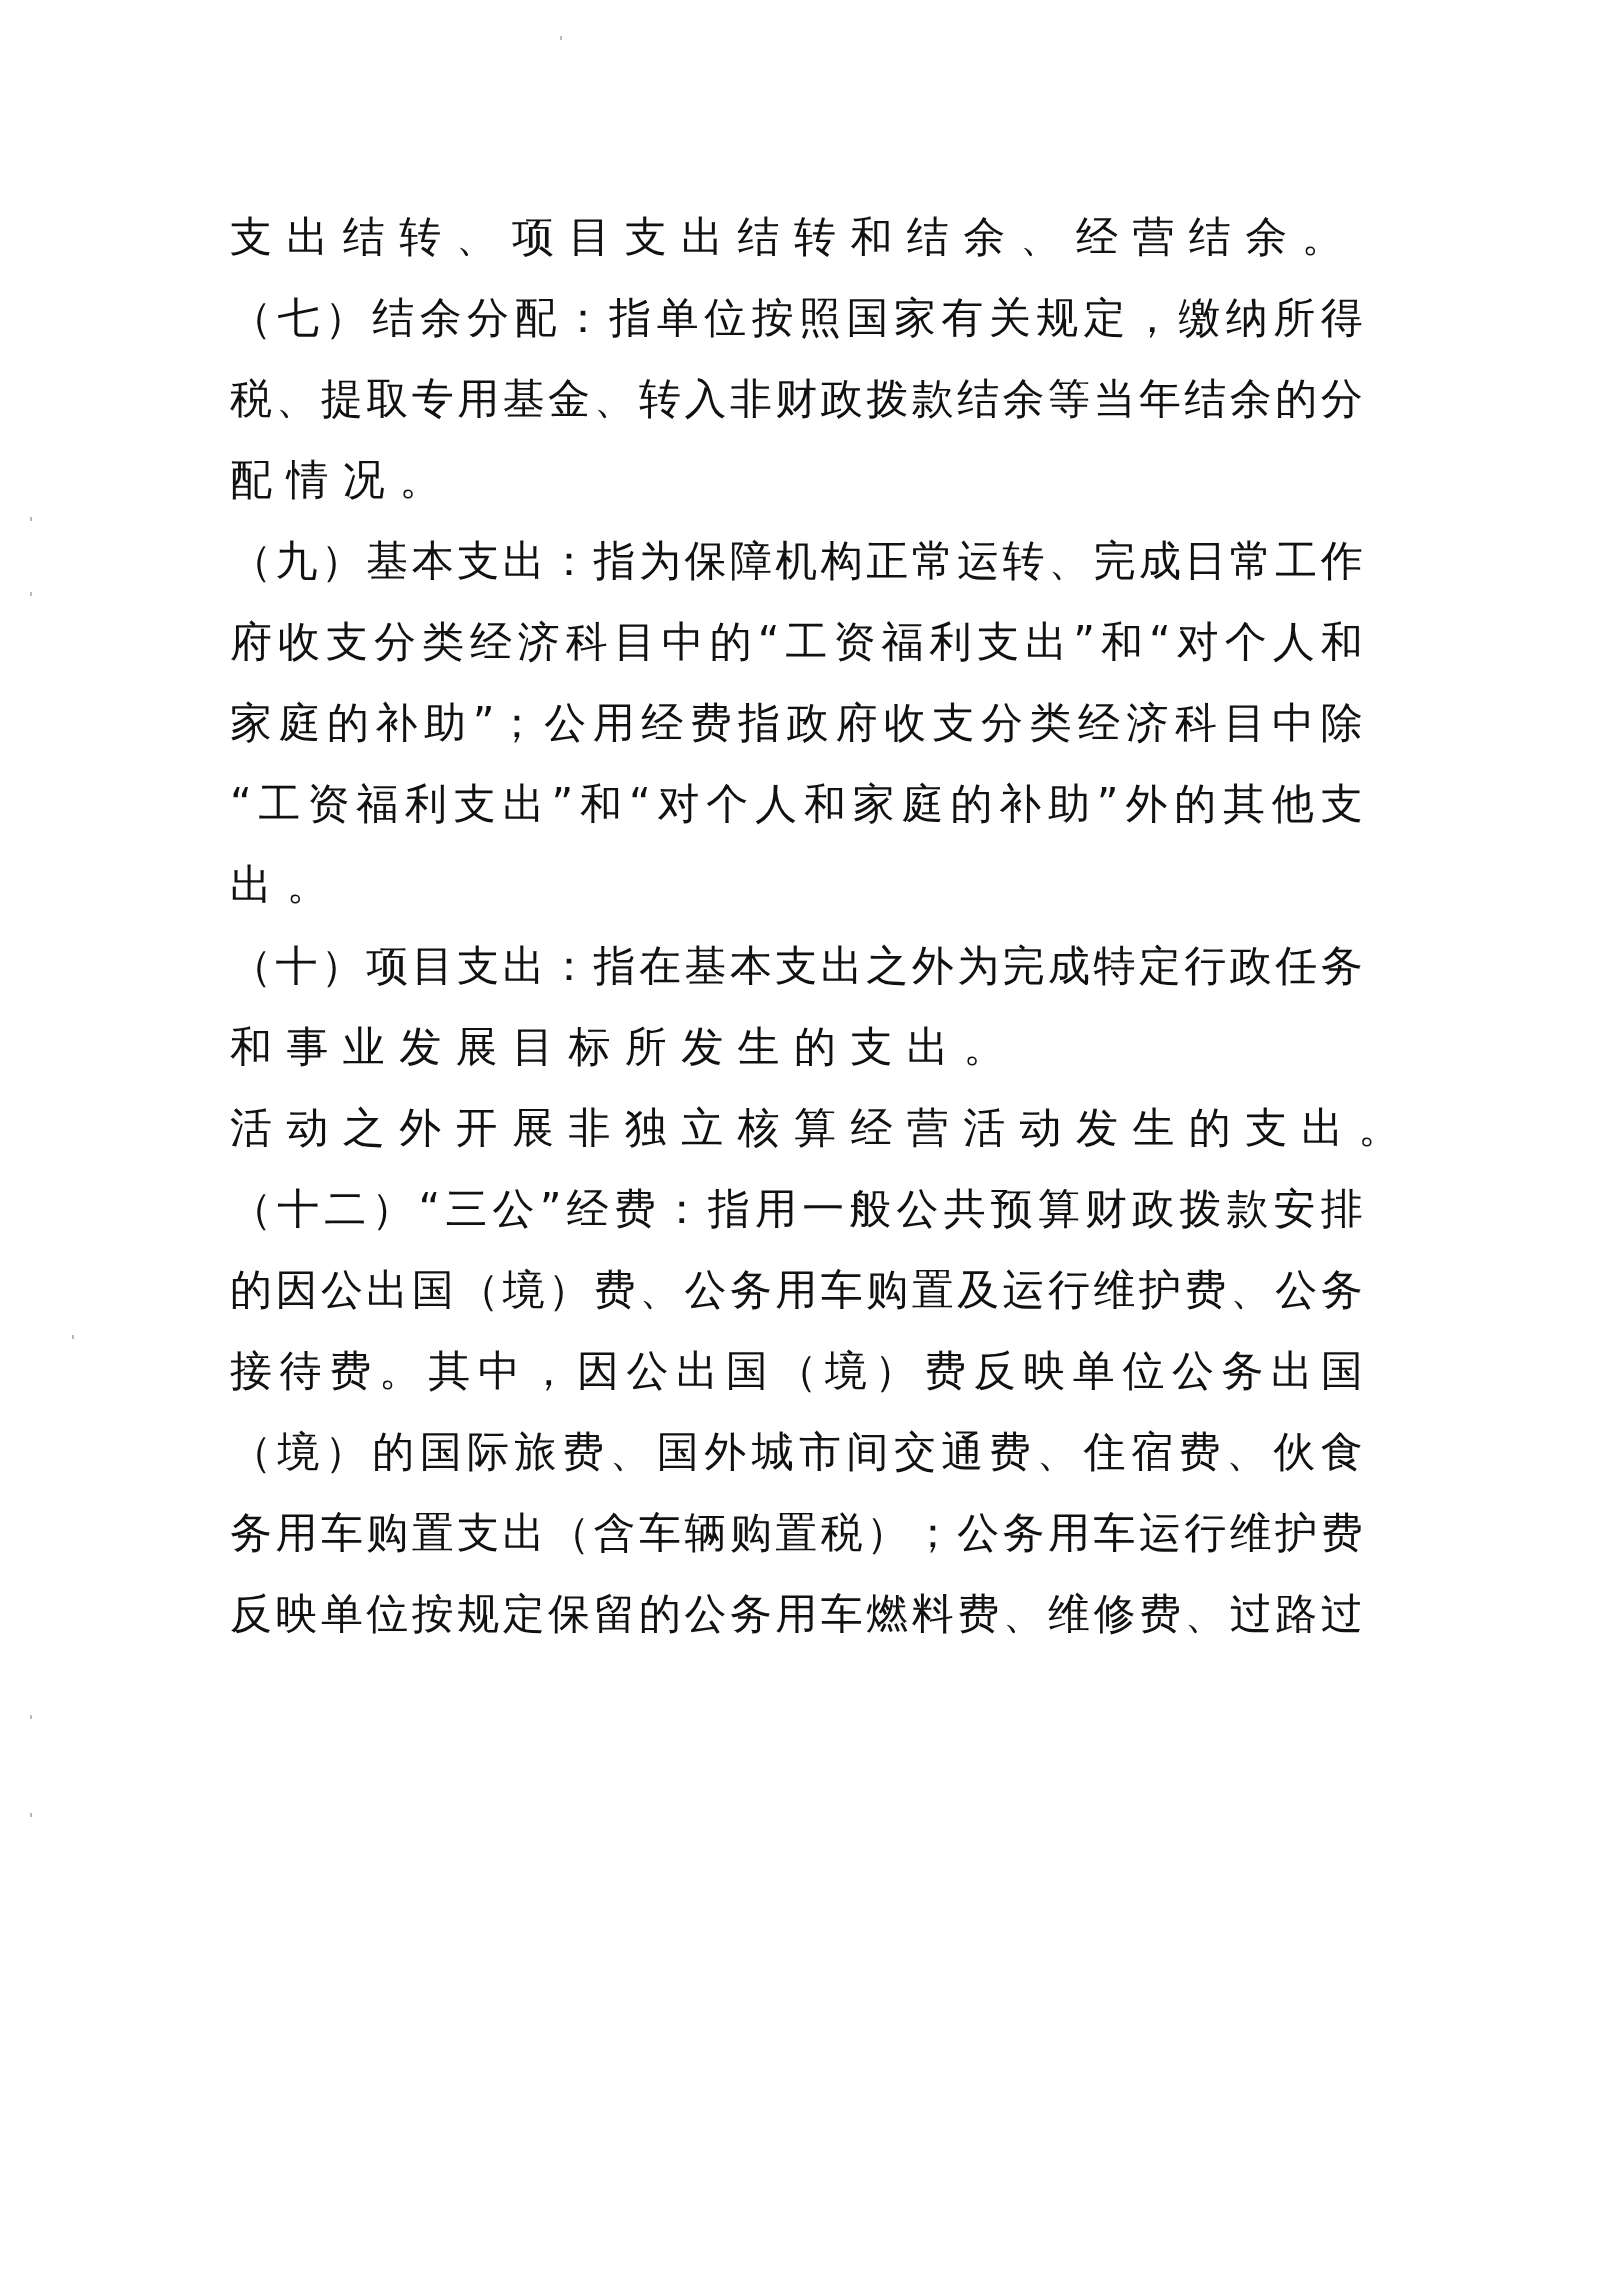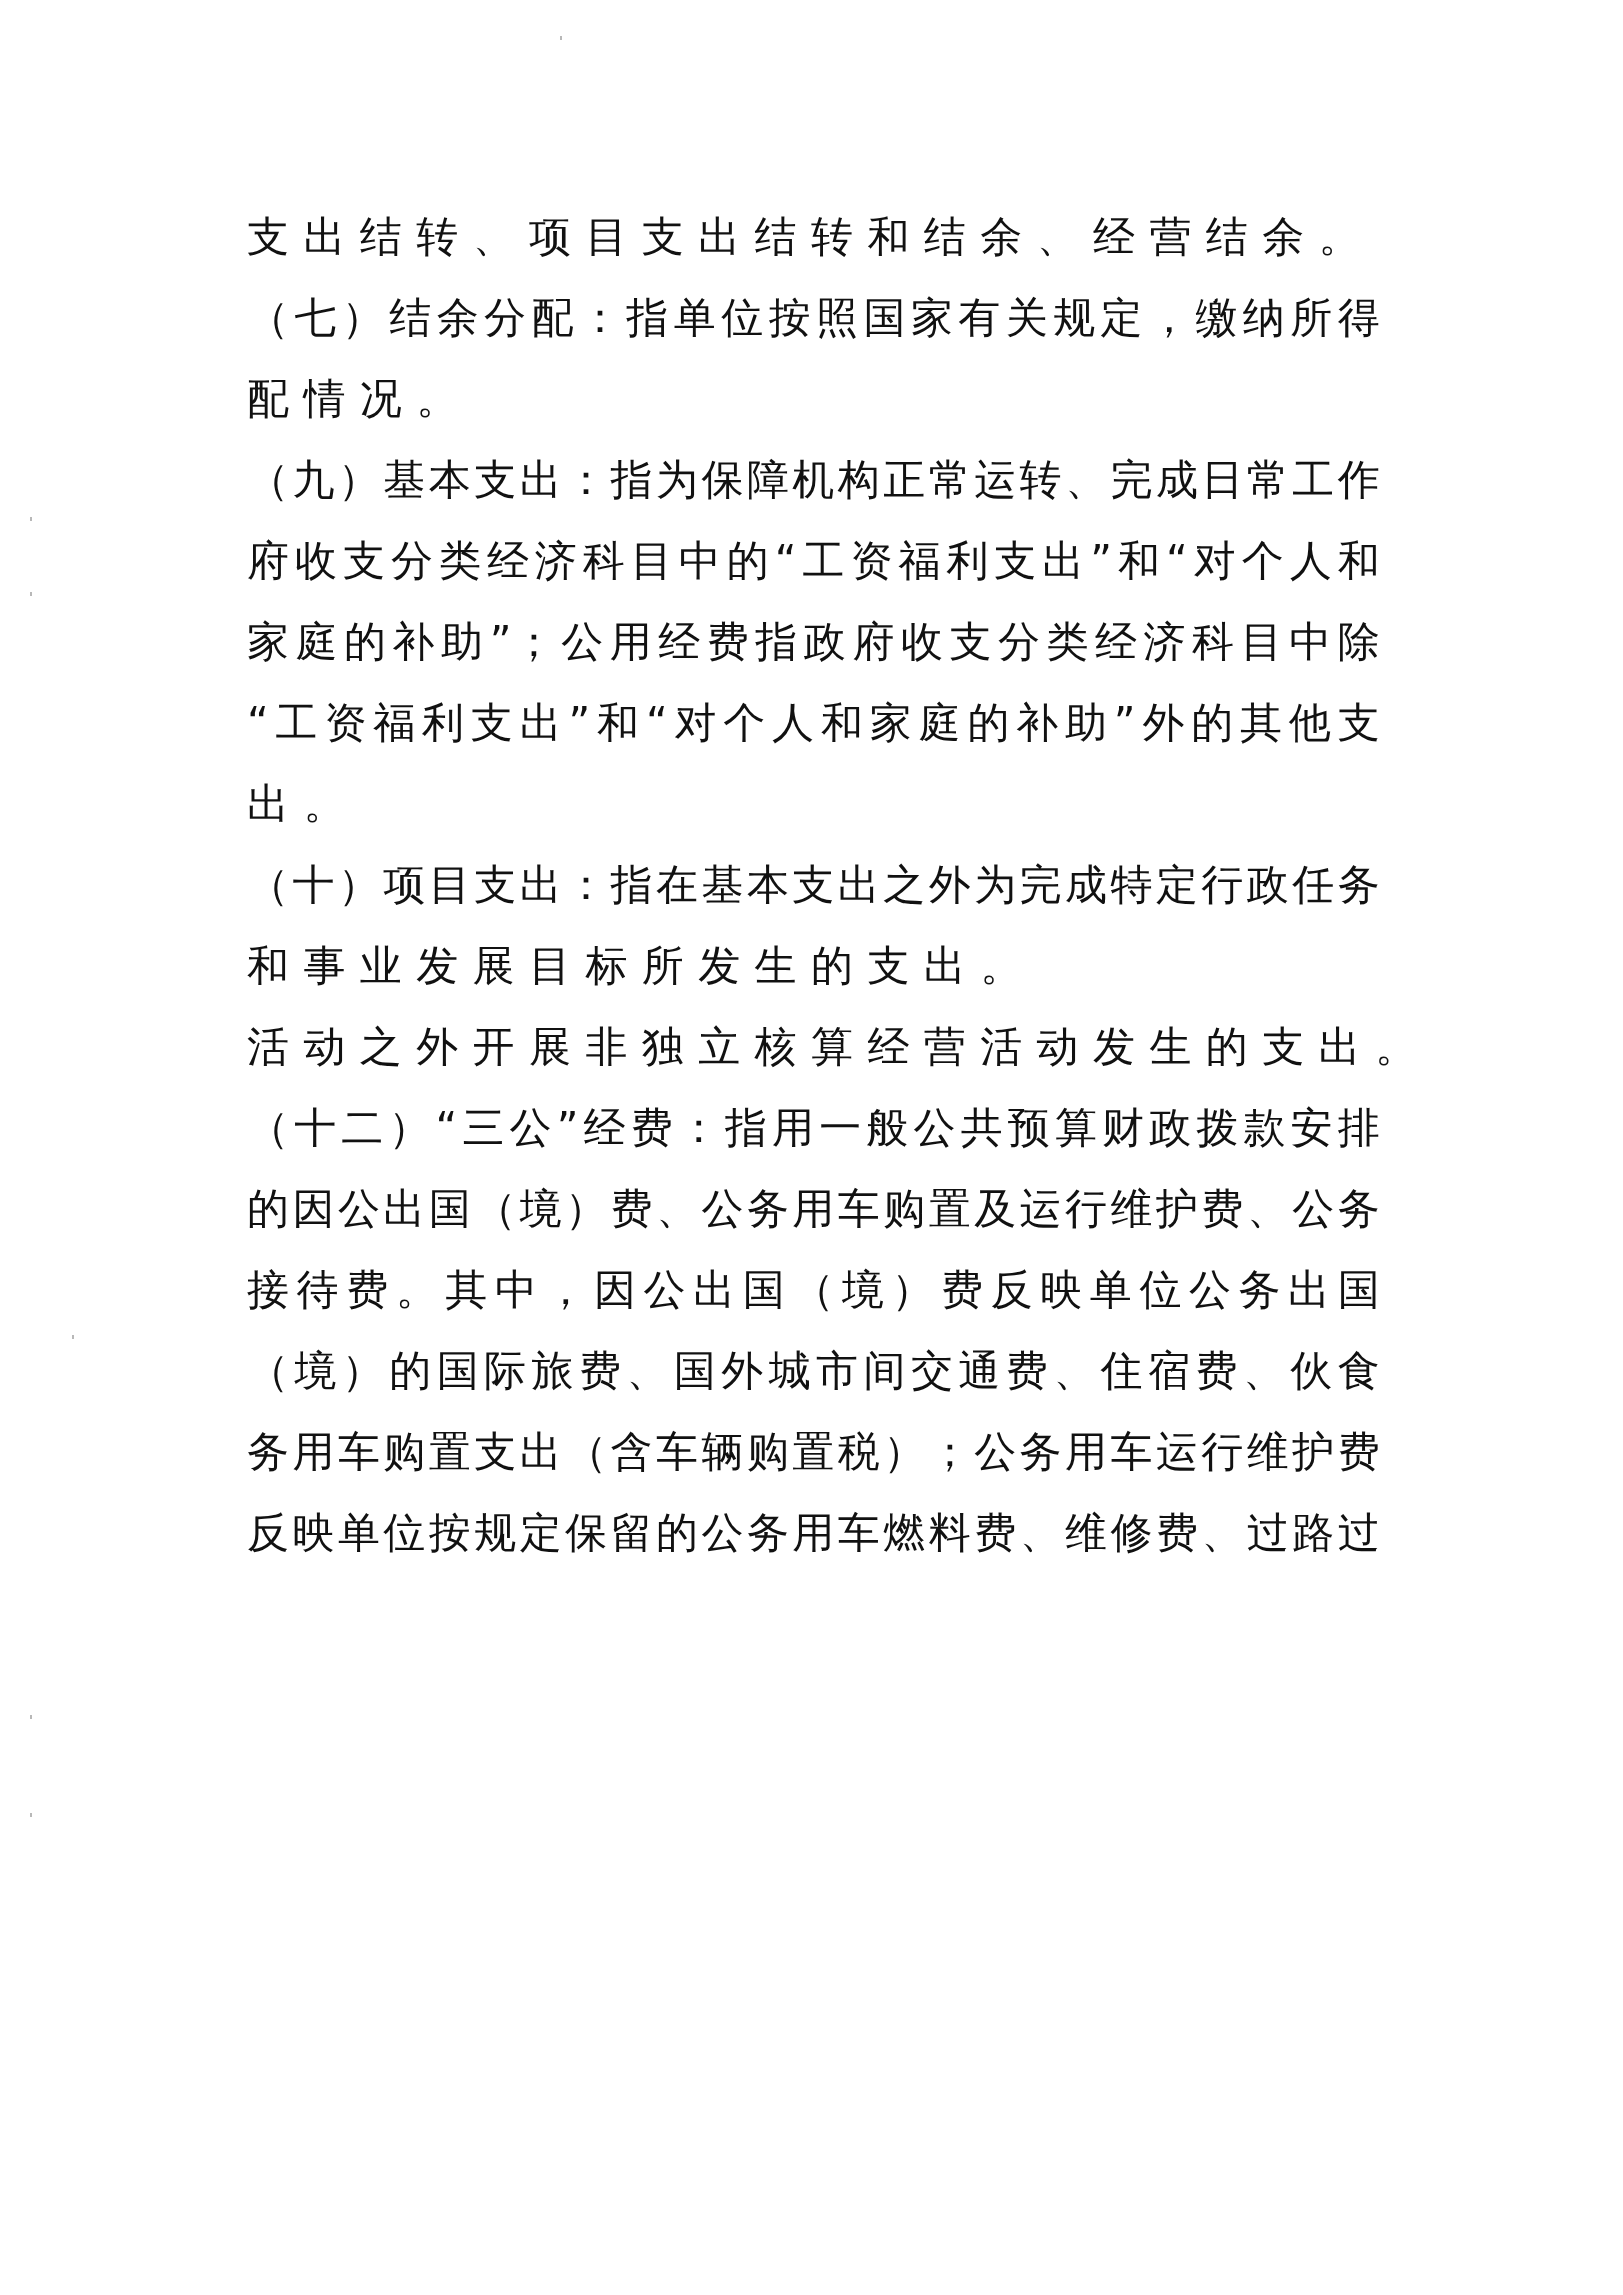--- a/index.html
+++ b/index.html
@@ -6,21 +6,21 @@
   body {
     width: 1623px; height: 2295px;
     background: #ffffff;
     position: relative;
     overflow: hidden;
     font-family: "DejaVu Sans", "Liberation Sans", sans-serif;
     color: #111111;
   }
   .page {
     position: absolute;
-    left: 247px;
+    left: 230px;
     top: 196px;
     width: 1134px;
   }
   .line {
     height: 81px;
     line-height: 81px;
     font-size: 42px;
     white-space: nowrap;
     text-align: justify;
     text-align-last: justify;
@@ -40,20 +40,21 @@
 <body>
 
 <div class="page">
 
   <div>
     <div class="line last">支出结转、项目支出结转和结余、经营结余。</div>
   </div>
 
   <div>
     <div class="line">（七）结余分配：指单位按照国家有关规定，缴纳所得</div>
+    <div class="line">税、提取专用基金、转入非财政拨款结余等当年结余的分</div>
     <div class="line last">配情况。</div>
   </div>
 
 
   <div>
     <div class="line">（九）基本支出：指为保障机构正常运转、完成日常工作</div>
     <div class="line">府收支分类经济科目中的“工资福利支出”和“对个人和</div>
     <div class="line">家庭的补助”；公用经费指政府收支分类经济科目中除</div>
     <div class="line">“工资福利支出”和“对个人和家庭的补助”外的其他支</div>
     <div class="line last">出。</div>

